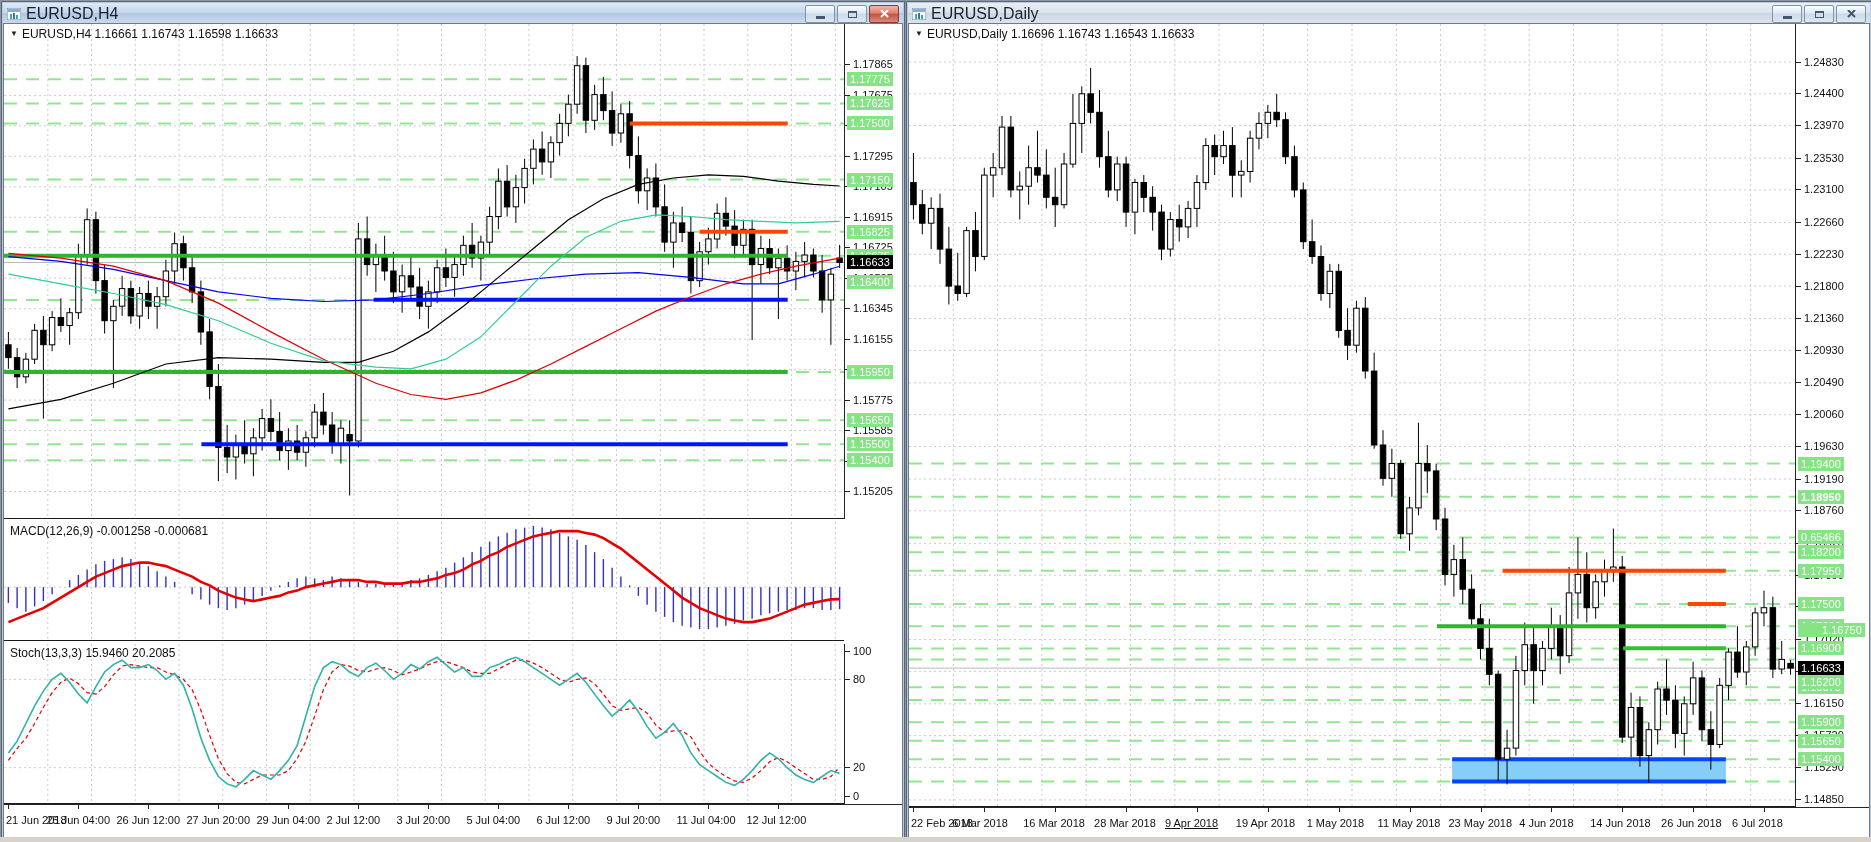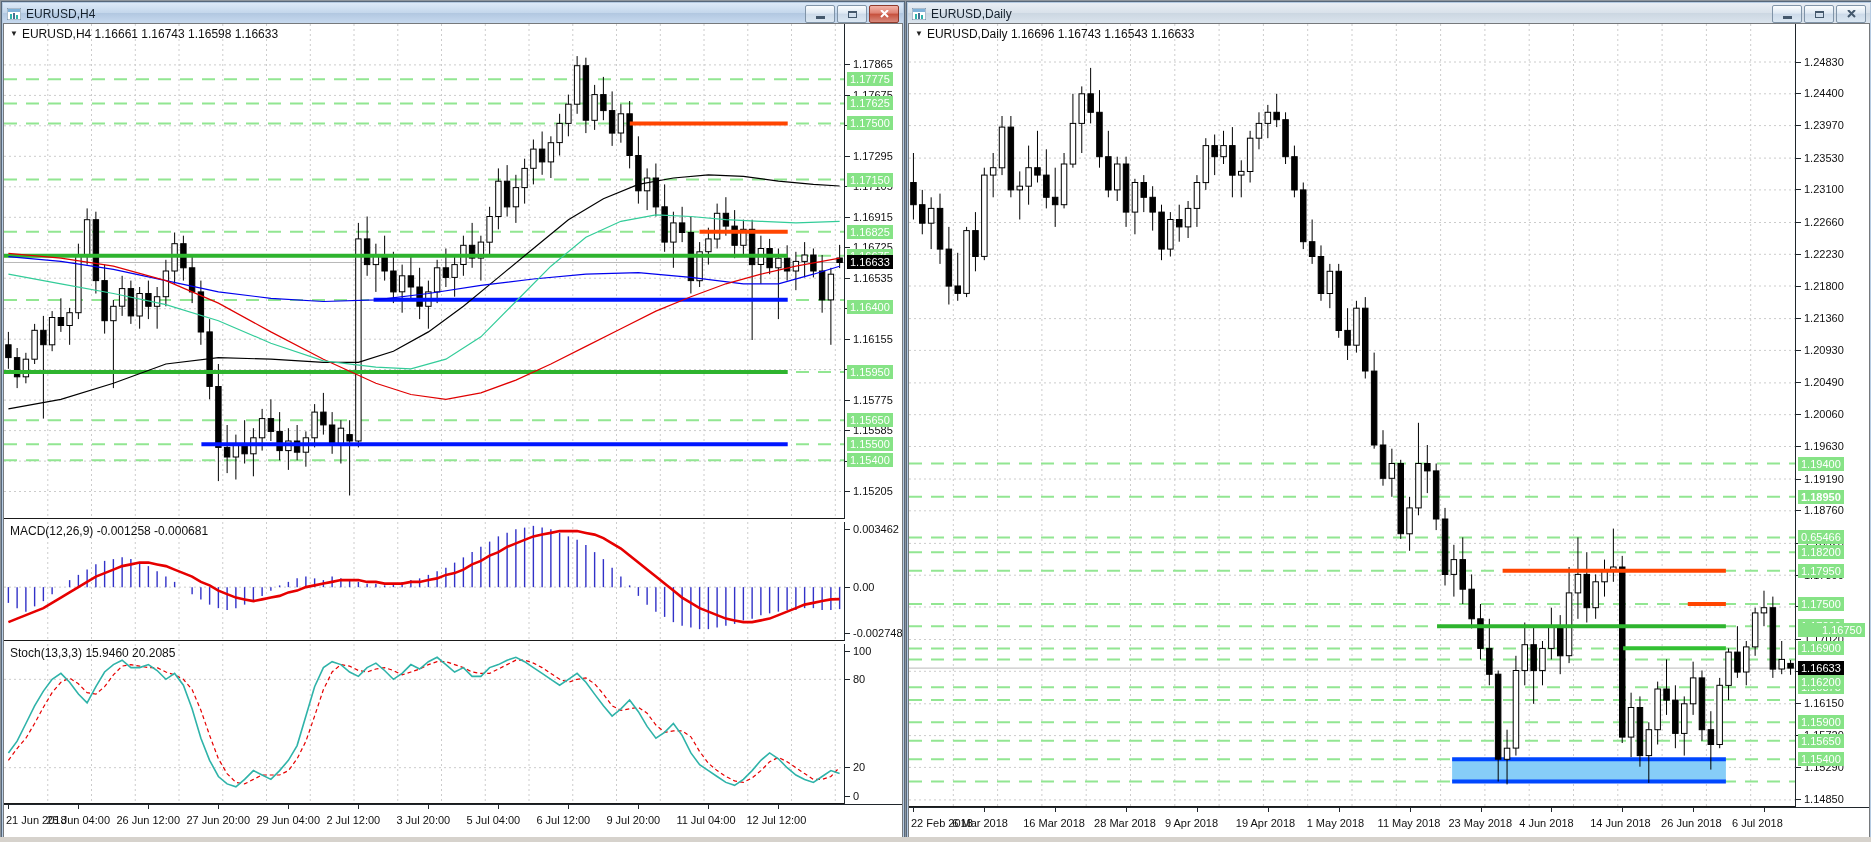--- a/index.html
+++ b/index.html
@@ -3,21 +3,21 @@
 <meta charset="utf-8">
 <style>
   html,body{margin:0;padding:0}
   body{width:1871px;height:842px;background:#8f959b;font-family:"Liberation Sans",sans-serif;position:relative;overflow:hidden}
   .bottom-strip{position:absolute;left:0;right:0;bottom:0;height:5px;background:#d6d2cc}
   .win{position:absolute;border:1px solid #56677a;background:#cfdded;box-shadow:inset 0 0 0 2px #b6cbe2}
   .titlebar{position:absolute;top:1px;left:1px;right:1px;height:21px;display:flex;align-items:center;
     background:linear-gradient(180deg,#dce9f7 0%,#c3d6eb 49%,#b2c8e1 50%,#c9dbf0 100%);border-bottom:1px solid #8fa3b8}
   .win.inactive .titlebar{background:linear-gradient(180deg,#e9eef4 0%,#d8e1ea 49%,#ccd7e2 50%,#dce5ee 100%)}
   .wicon{margin:0 5px 0 4px;display:inline-flex}
-  .wtitle{font-size:12px;color:#16222e}
+  .wtitle{font-size:16px;color:#16222e}
   .wbtns{position:absolute;right:4px;top:2px;display:flex;gap:2px}
   .wbtn{width:28px;height:16px;border:1px solid #8094a8;border-radius:2px;display:flex;align-items:center;justify-content:center;
     background:linear-gradient(#fbfdfe,#dfe9f3 45%,#ccdae9 50%,#dbe7f2)}
   .wbtn.closebtn.act{background:linear-gradient(#f2b4a8,#de8172 45%,#c6503c 50%,#d8897c);border-color:#8e3a2c}
   .glyph-min{width:9px;height:3px;background:#44586c;margin-top:7px}
   .glyph-res{width:9px;height:7px;border:1px solid #44586c;border-top-width:2px;box-sizing:border-box}
   .content{position:absolute;top:22px;left:2px;right:2px;bottom:2px;background:#fff;outline:1px solid #76797c}
   .pane{position:absolute;left:0;background:#fff;overflow:hidden}
   .pane svg{position:absolute;left:0;top:0}
   .ohlc{position:absolute;left:6px;top:3px;font-size:12px;color:#101010;z-index:6;white-space:nowrap}
@@ -480,31 +480,26 @@
         <div class="t" style="top: 369.614px;">1.15775</div>
         <div class="t" style="top: 400.088px;">1.15585</div>
         <div class="t" style="top: 430.562px;">1.15395</div>
         <div class="t" style="top: 461.036px;">1.15205</div>
         <div class="lvl" style="top: 48.3344px;">1.17775</div>
         <div class="lvl" style="top: 72.3929px;">1.17625</div>
         <div class="lvl" style="top: 92.4416px;">1.17500</div>
         <div class="lvl" style="top: 148.578px;">1.17150</div>
         <div class="lvl" style="top: 200.705px;">1.16825</div>
         <div class="lvl" style="top: 224.763px;">1.16675</div>
-        <div class="lvl" style="top: 276px;">1.16400</div>
+        <div class="lvl" style="top: 251px;">1.16400</div>
         <div class="lvl" style="top: 341.045px;">1.15950</div>
         <div class="lvl" style="top: 389.162px;">1.15650</div>
         <div class="lvl" style="top: 413.221px;">1.15500</div>
         <div class="lvl" style="top: 429.26px;">1.15400</div>
         <div class="cur" style="top: 231.499px;">1.16633</div>
-      </div>
-    <div class="paxis" id="h4-ax-macd" style="left:840px;width:57px;top:498px;height:119px">
-        <div class="t" style="top: 1px;">0.003462</div>
-        <div class="t" style="top: 58.6276px;">0.00</div>
-        <div class="t" style="top: 105px;">-0.002748</div>
       </div>
     <div class="paxis" id="h4-ax-stoch" style="left:840px;width:57px;top:620px;height:160px">
         <div class="t" style="top: 1px;">100</div>
         <div class="t" style="top: 28.8333px;">80</div>
         <div class="t" style="top: 117.167px;">20</div>
         <div class="t" style="top: 146px;">0</div>
       </div>
     <div class="taxis" id="h4-time" style="top:780px;height:34px">
         <div class="tk" style="left: 4.4px;"></div>
         <div class="tl" style="left: 2px;">21 Jun 2018</div>
@@ -877,21 +872,21 @@
     <div class="taxis" id="d-time" style="top:783px;height:31px">
         <div class="tk" style="left: 4.4px;"></div>
         <div class="tl" style="left: 2px;">22 Feb 2018</div>
         <div class="tk" style="left: 75.3px;"></div>
         <div class="tl" style="left: 43.3px;">6 Mar 2018</div>
         <div class="tk" style="left: 146.2px;"></div>
         <div class="tl" style="left: 114.2px;">16 Mar 2018</div>
         <div class="tk" style="left: 217.1px;"></div>
         <div class="tl" style="left: 185.1px;">28 Mar 2018</div>
         <div class="tk" style="left: 287.9px;"></div>
-        <div class="tl" style="left: 255.9px;">9 Apr 2018</div>
+        <div class="tl" style="left: 255.9px; text-decoration: underline;">9 Apr 2018</div>
         <div class="tk" style="left: 358.8px;"></div>
         <div class="tl" style="left: 326.8px;">19 Apr 2018</div>
         <div class="tk" style="left: 429.7px;"></div>
         <div class="tl" style="left: 397.7px;">1 May 2018</div>
         <div class="tk" style="left: 500.6px;"></div>
         <div class="tl" style="left: 468.6px;">11 May 2018</div>
         <div class="tk" style="left: 571.5px;"></div>
         <div class="tl" style="left: 539.5px;">23 May 2018</div>
         <div class="tk" style="left: 642.3px;"></div>
         <div class="tl" style="left: 610.3px;">4 Jun 2018</div>

